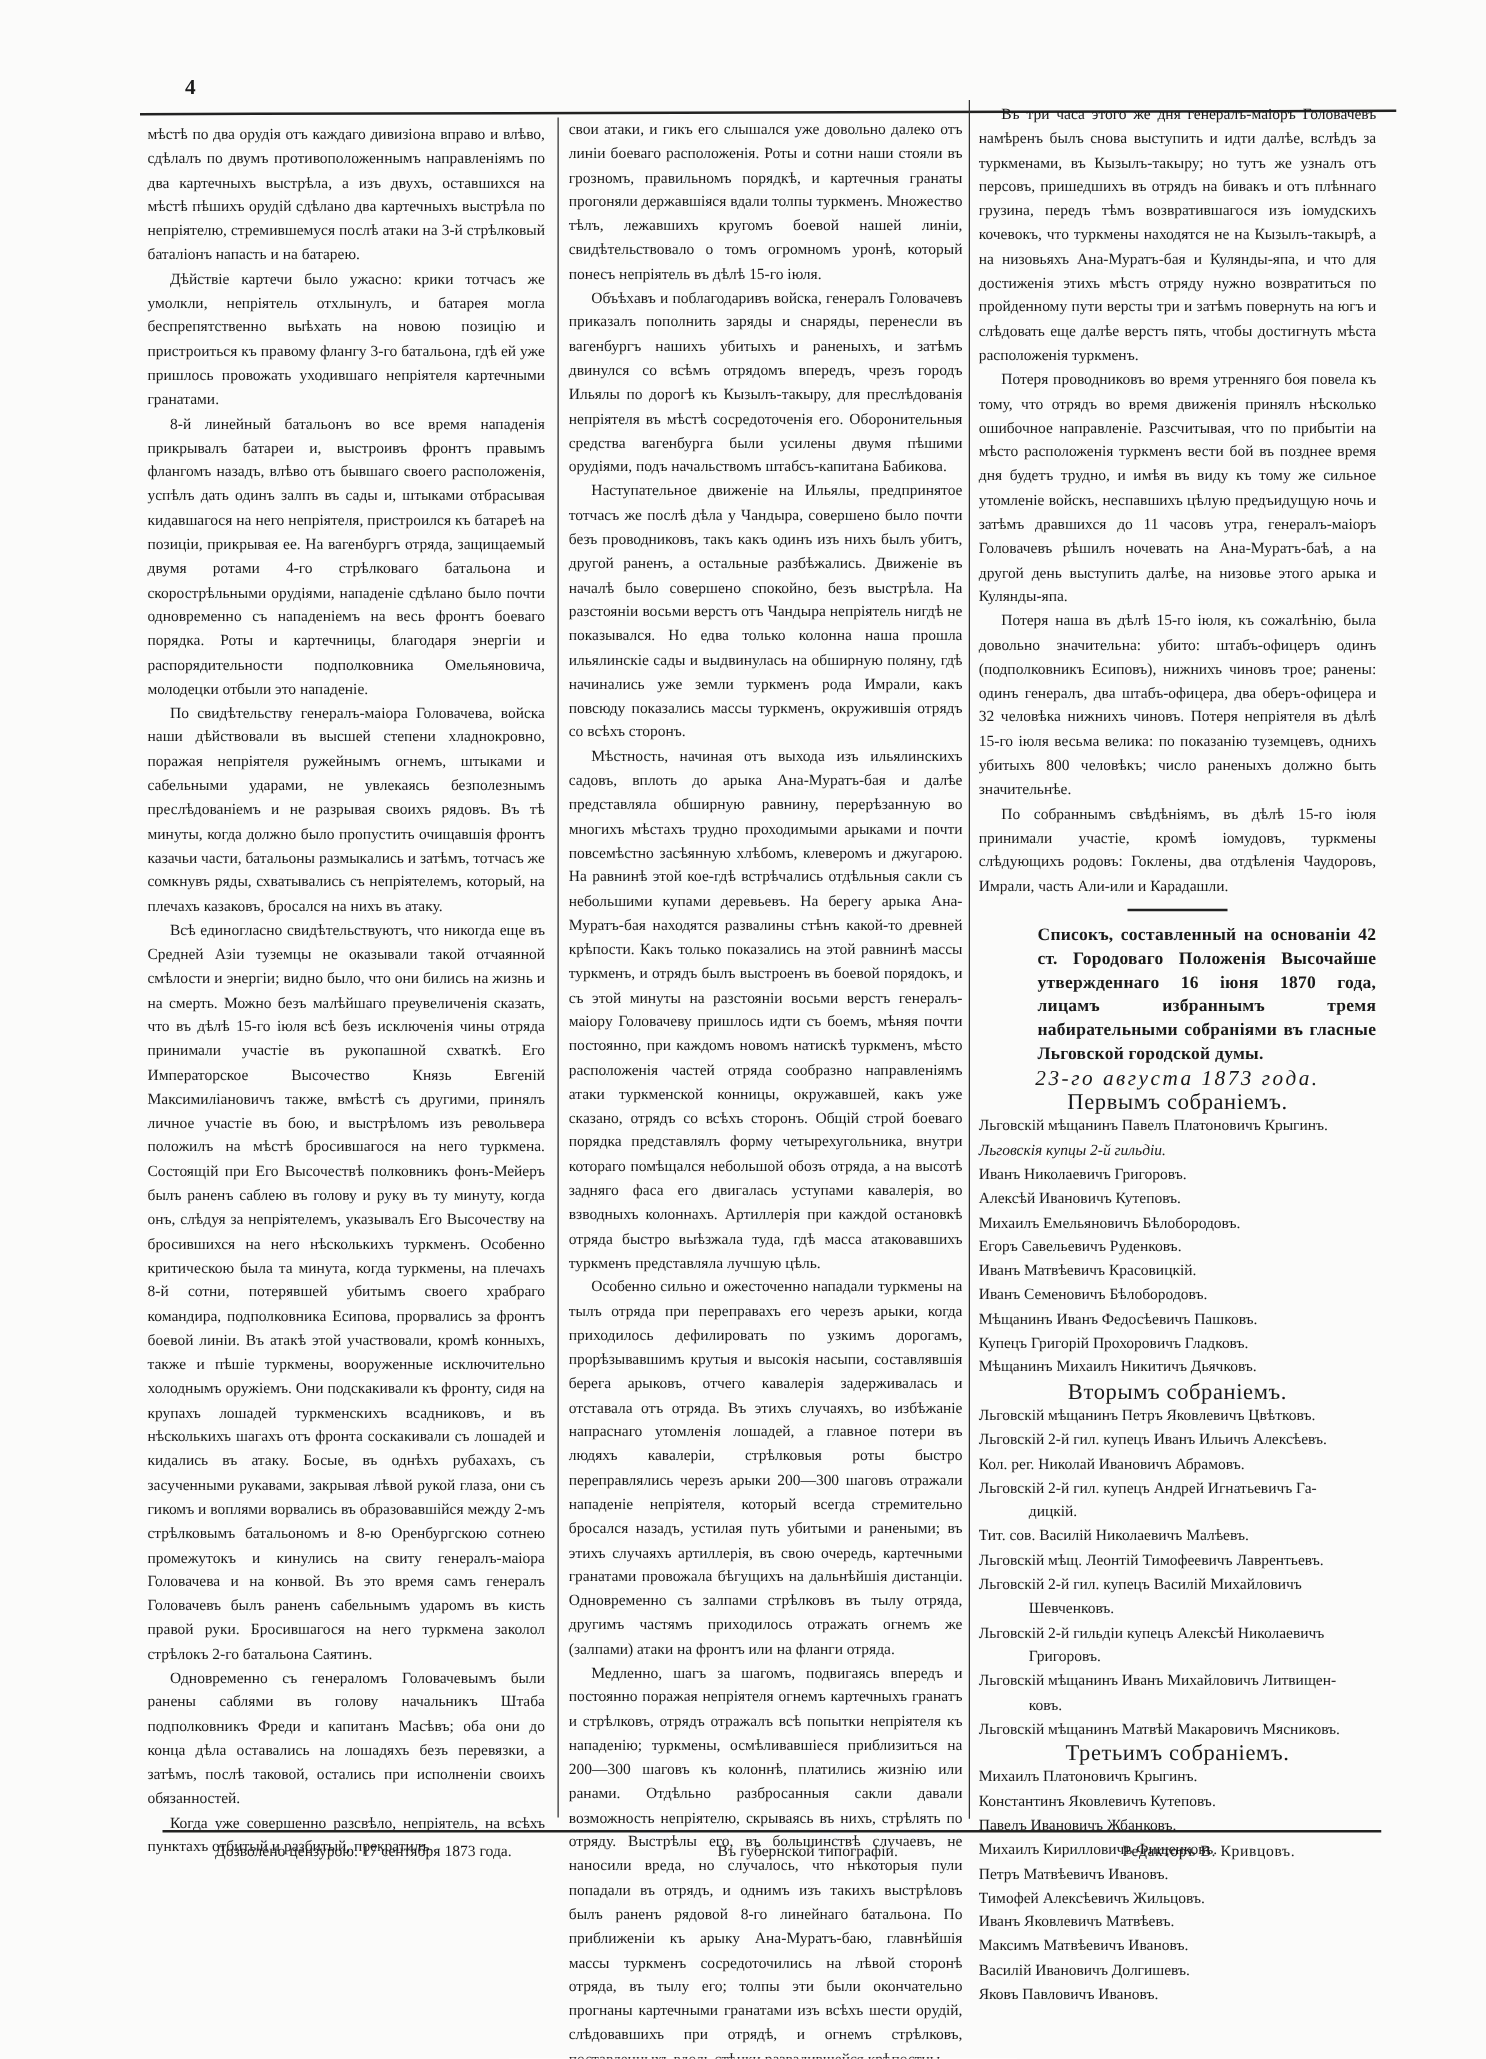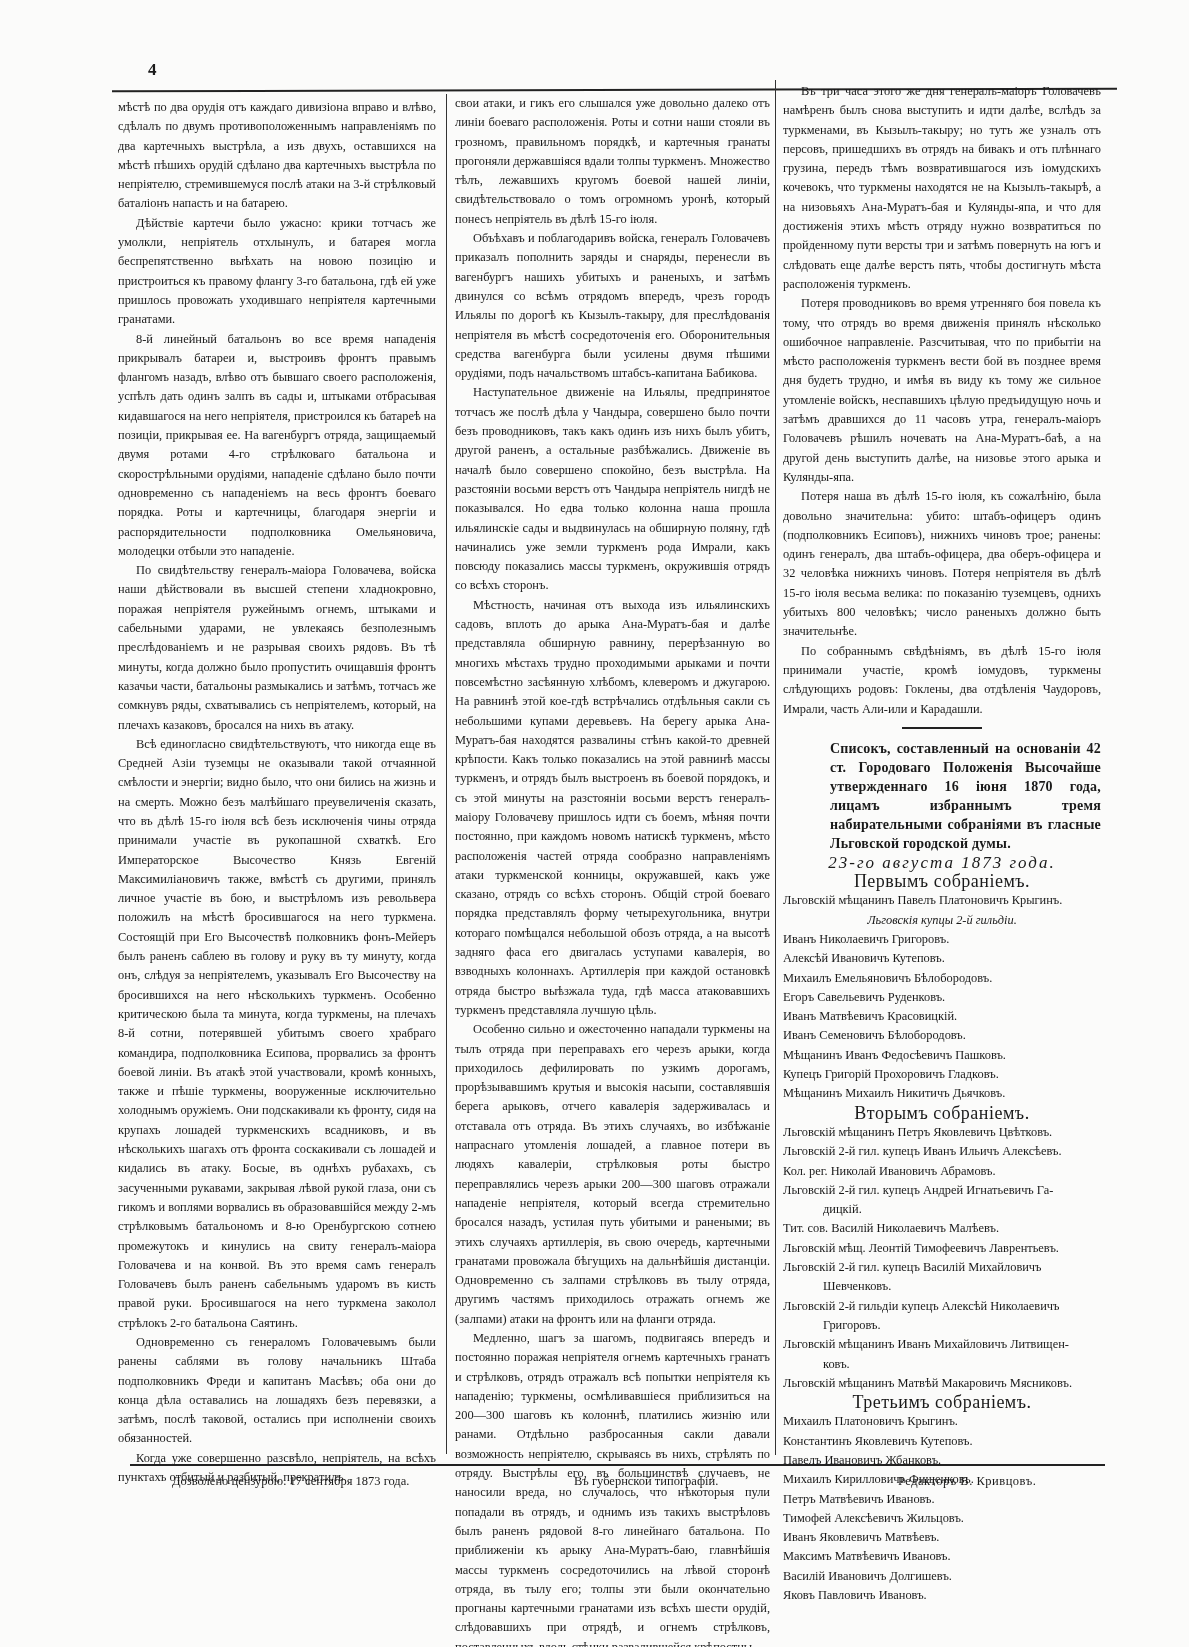--- a/index.html
+++ b/index.html
@@ -14,21 +14,21 @@
   .col3 { left: 783px; width: 318px; top: 82px; }
   .vrule { position: absolute; width: 1px; background: #333; }
   .vr1 { left: 446px; top: 94px; height: 1360px; }
   .vr2 { left: 775px; top: 80px; height: 1375px; }
   p { margin: 0; text-indent: 18px; }
   p.noindent { text-indent: 0; }
   .short-rule { width: 80px; height: 2px; background: #222; margin: 8px auto 10px; }
   .list-title { font-weight: bold; font-size: 14px; line-height: 19px; text-align: justify; letter-spacing: 0.2px; margin-left: 47px; }
   .list-date { text-align: center; font-style: italic; font-size: 17px; letter-spacing: 2px; }
   .section-head { text-align: center; font-weight: normal; font-size: 18px; letter-spacing: 0.5px; }
-  .sub-head { text-align: center; font-style: italic; font-size: 12.4px; }
+  .sub-head { font-style: italic; font-size: 12.4px; }
   .name-row { text-indent: 0; text-align: left; padding-left: 0; }
   .name-row.cont { padding-left: 40px; }
   .bottom-rule { position: absolute; left: 130px; top: 1464px; width: 975px; height: 2px; background: #222; }
   .footer { position: absolute; top: 1474px; font-size: 12.5px; font-weight: normal; }
   .f1 { left: 172px; } .f2 { left: 574px; } .f3 { left: 898px; letter-spacing: 0.5px; }
 </style>
 </head>
 <body>
 
 <div class="page">

